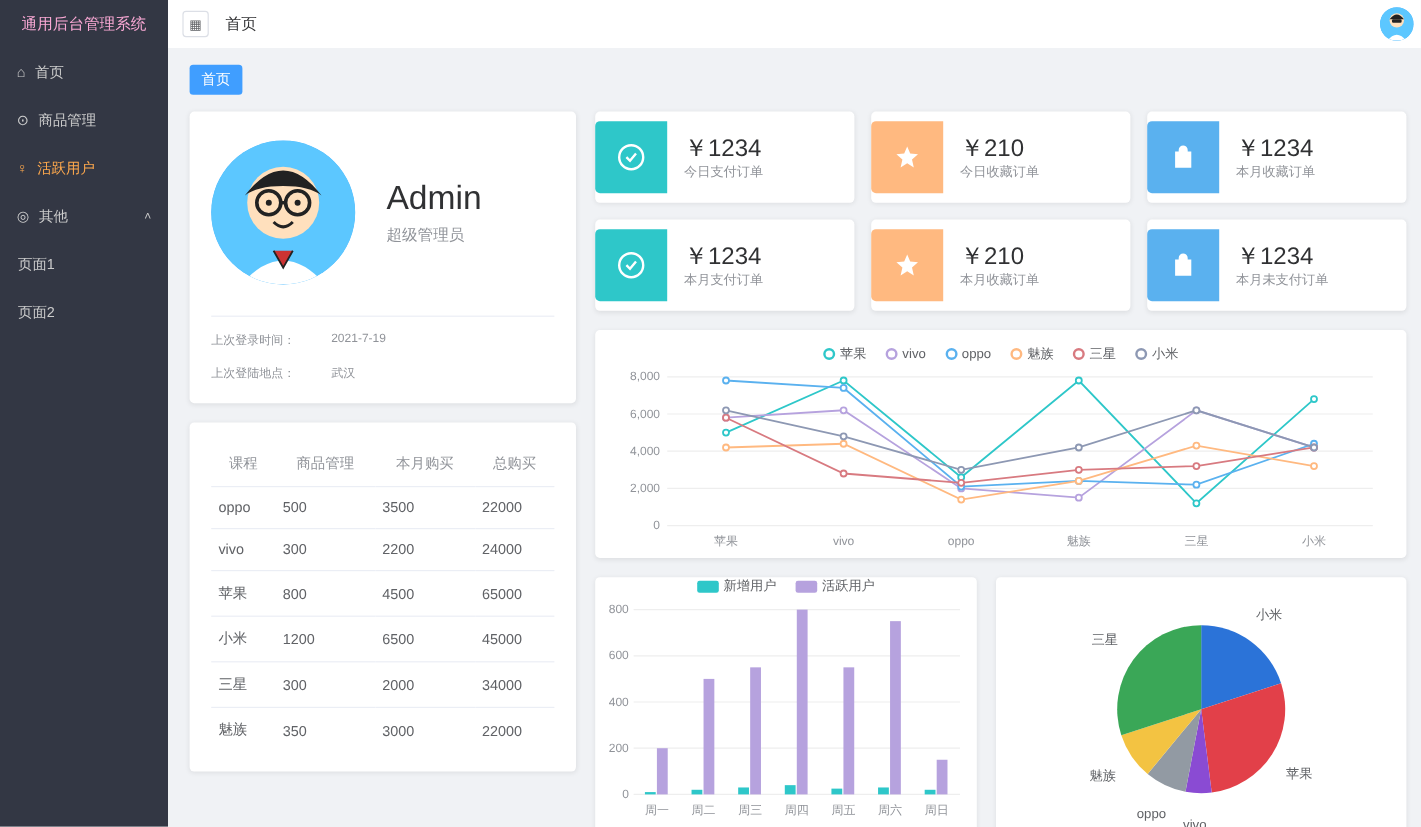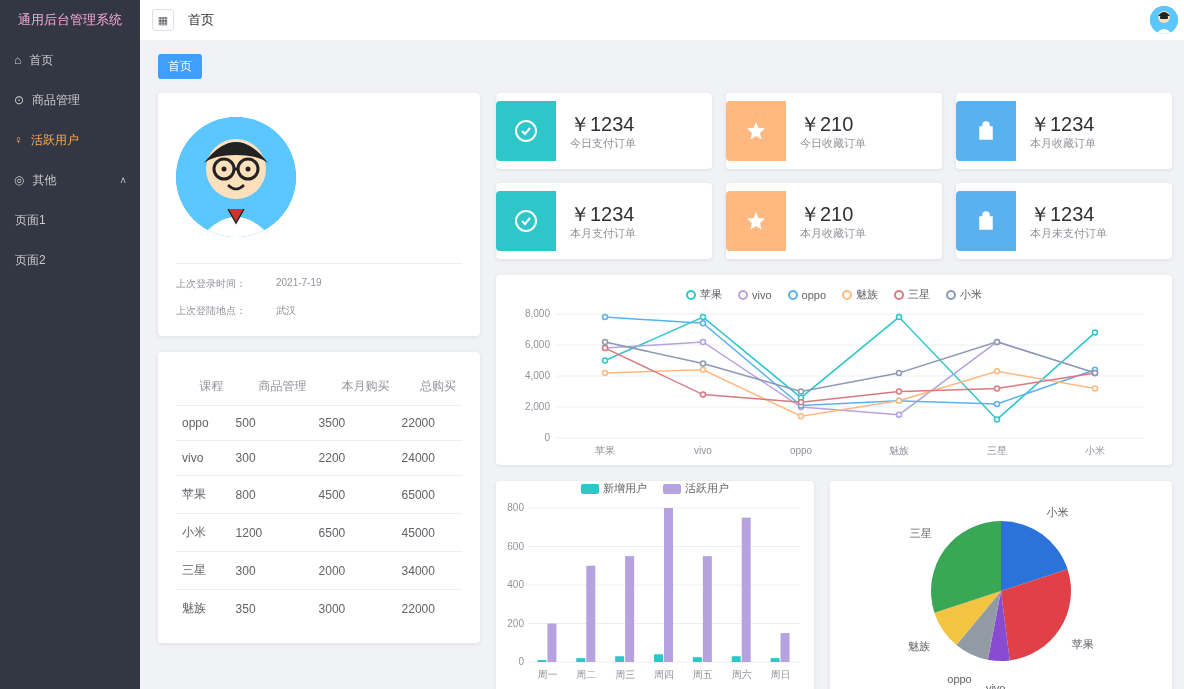--- a/index.html
+++ b/index.html
@@ -25,21 +25,21 @@
 .user-card { padding: 24px 18px 18px; }
 .user-top { display: flex; align-items: center; gap: 26px; margin-bottom: 26px; }
 .avatar-large { width: 120px; height: 120px; border-radius: 50%; background: #4db8ff; display:flex; align-items:center; justify-content:center; overflow:hidden; }
 .user-name { font-size: 28px; color: #303133; font-weight: 300; margin-bottom: 6px; }
 .user-role { font-size: 13px; color: #909399; }
 .user-info-row { display: flex; font-size: 10px; color: #909399; margin-top: 13px; }
 .user-info-row .label { width: 100px; }
 .user-divider { border-top: 1px solid #ebeef5; margin-bottom: 10px; }
 .table-card { padding: 16px 18px; }
 table { width: 100%; border-collapse: collapse; font-size: 12px; }
-th { text-align: right; color: #909399; font-weight: normal; padding: 10px 6px; border-bottom: 1px solid #ebeef5; }
+th { text-align: center; color: #909399; font-weight: normal; padding: 10px 6px; border-bottom: 1px solid #ebeef5; }
 td { padding: 10px 6px; border-bottom: 1px solid #ebeef5; color: #606266; }
 tr:last-child td { border-bottom: none; }
 .stat-grid { display: grid; grid-template-columns: repeat(3, 1fr); gap: 14px; }
 .stat-card { display: flex; align-items: center; height: 76px; }
 .stat-icon { width: 60px; height: 60px; display: flex; align-items: center; justify-content: center; color: #fff; flex-shrink: 0; border-radius: 4px 0 0 4px; }
 .stat-body { flex: 1; padding: 0 14px; display: flex; flex-direction: column; justify-content: center; }
 .stat-value { font-size: 20px; color: #303133; line-height: 1.2; }
 .stat-label { font-size: 11px; color: #909399; }
 .bg-teal { background: #2ec7c9; } .bg-orange { background: #ffb980; } .bg-blue { background: #5ab1ef; }
 .chart-card { padding: 12px 18px; }
@@ -120,20 +120,24 @@
                     <path d="M28 46 q32 -42 64 0 q-10 -8 -32 -8 t-32 8" fill="#222"></path>
                     <circle cx="48" cy="52" r="10" fill="none" stroke="#222" stroke-width="3"></circle>
                     <circle cx="72" cy="52" r="10" fill="none" stroke="#222" stroke-width="3"></circle>
                     <line x1="58" y1="52" x2="62" y2="52" stroke="#222" stroke-width="3"></line>
                     <circle cx="48" cy="52" r="2.5" fill="#222"></circle>
                     <circle cx="72" cy="52" r="2.5" fill="#222"></circle>
                     <path d="M52 68 q8 8 16 0" fill="none" stroke="#222" stroke-width="2.5"></path>
                     <path d="M25 120 q35 -40 70 0" fill="#fff"></path>
                     <path d="M52 92 l8 14 l8 -14" fill="#c33" stroke="#222" stroke-width="1.5"></path>
                   </svg>
+              </div>
+              <div>
+                <div class="user-name">Admin</div>
+                <div class="user-role">超级管理员</div>
               </div>
             </div>
             <div class="user-divider"></div>
             <div class="user-info-row">
               <span class="label">上次登录时间：</span>
               <span>2021-7-19</span>
             </div>
             <div class="user-info-row">
               <span class="label">上次登陆地点：</span>
               <span>武汉</span>

